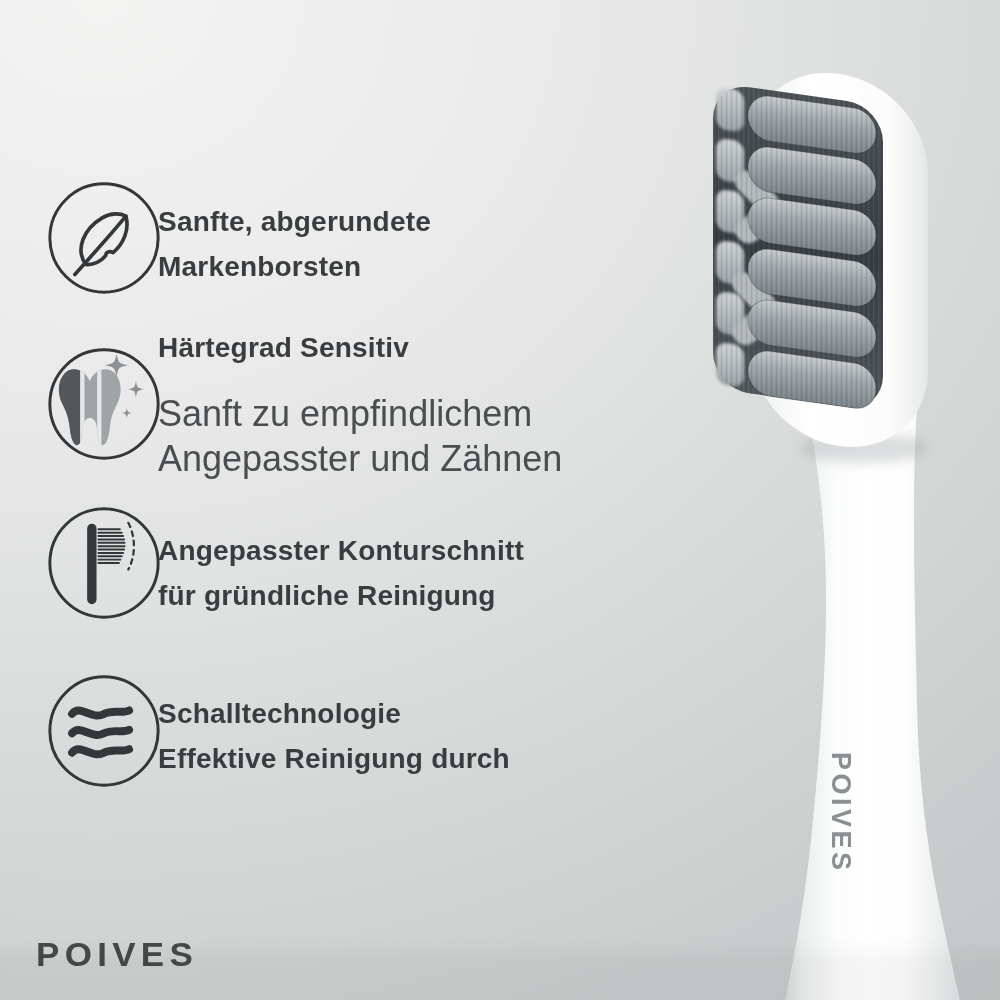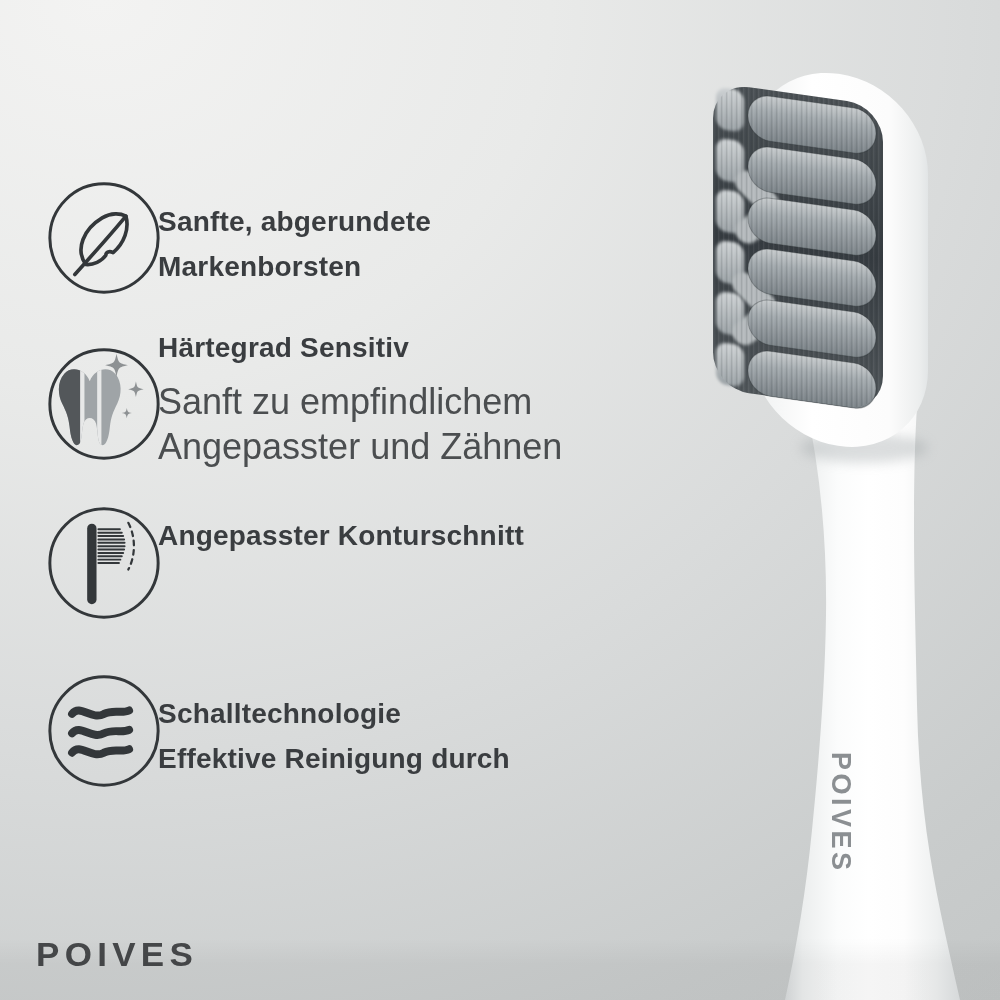--- a/index.html
+++ b/index.html
@@ -10,26 +10,26 @@
            #f3f3f2 0%, #e9eae9 30%, #d9dbdb 58%, #c9cccc 85%, #c3c6c6 100%);}
   .stage::after{content:"";position:absolute;left:0;right:0;bottom:0;height:62px;
          background:linear-gradient(to bottom, rgba(0,0,0,0) 0, rgba(0,0,0,0.04) 26px);
          pointer-events:none;}
   .product-svg{position:absolute;left:0;top:0;width:1000px;height:1000px;}
   .feature{position:absolute;left:0;top:0;width:760px;}
   .circle{position:absolute;left:47px;width:114px;height:114px;}
   .circle svg{width:114px;height:114px;display:block;}
   .f1 .circle{top:181px}.f2 .circle{top:347px}.f3 .circle{top:506px}.f4 .circle{top:674px}
   .copy{position:absolute;left:158px;}
-  .f1 .copy{top:199px}.f2 .copy{top:325px}.f3 .copy{top:513px}.f4 .copy{top:691px}
+  .f1 .copy{top:199px}.f2 .copy{top:325px}.f3 .copy{top:528px}.f4 .copy{top:691px}
   .title-line{font-size:28px;line-height:45px;font-weight:700;color:#3a3d40;
               letter-spacing:0.2px;white-space:nowrap;}
   .sub-line{font-size:36px;line-height:45px;font-weight:400;color:#4b4e50;
             white-space:nowrap;}
-  .sub-block{margin-top:9px;}
+  .sub-block{margin-top:21px;}
   .logo{position:absolute;left:36px;top:936px;font-size:33px;font-weight:700;
         letter-spacing:5px;color:#46484a;transform:scaleX(1.06);
         transform-origin:left center;white-space:nowrap;}
   .icon-stroke{stroke:#33373a;fill:none;}
 </style>
 </head>
 <body>
 
 <div class="stage">
 
@@ -199,20 +199,21 @@
               <line x1="40" y1="44.8" x2="65" y2="44.8"></line>
               <line x1="40" y1="48.4" x2="63.5" y2="48.4"></line>
               <line x1="40" y1="52.0" x2="62" y2="52.0"></line>
             </g>
             <path d="M72,9 C80,24 80,44 72,59" class="icon-stroke" stroke-width="2.4" stroke-linecap="round" stroke-dasharray="5 5"></path>
           </g>
         </svg>
       </div>
       <div class="copy">
         <div class="title-line">Angepasster Konturschnitt</div>
+        <div class="title-line">für gründliche Reinigung</div>
       </div>
     </article>
 
     <article class="feature f4">
       <div class="circle">
         <svg viewBox="0 0 100 100">
           <circle cx="50" cy="50" r="47.5" class="icon-stroke" stroke-width="2.6"></circle>
           <g class="icon-stroke" stroke-width="7" stroke-linecap="round" fill="none" transform="translate(-4,0)">
             <path d="M26,35 C33,26 43,41 54,35 C62,31 70,35 76,32"></path>
             <path d="M26,52 C33,43 43,58 54,52 C62,48 70,52 76,49"></path>

